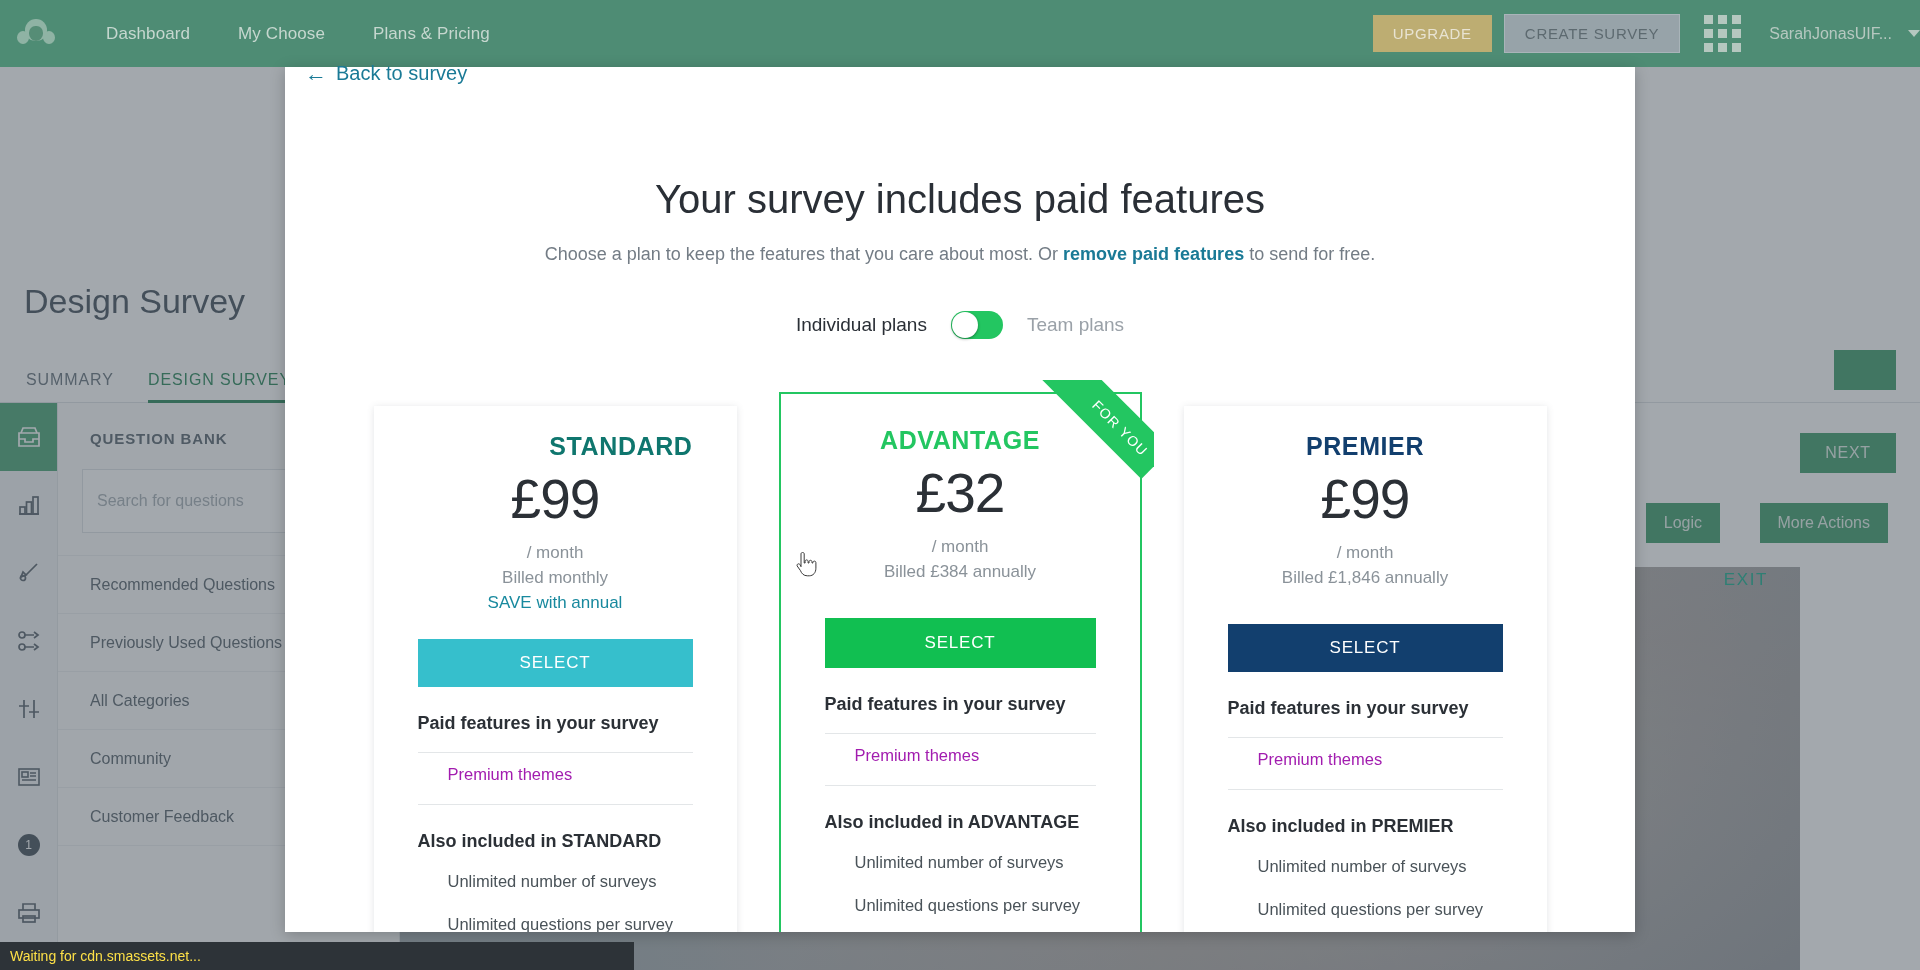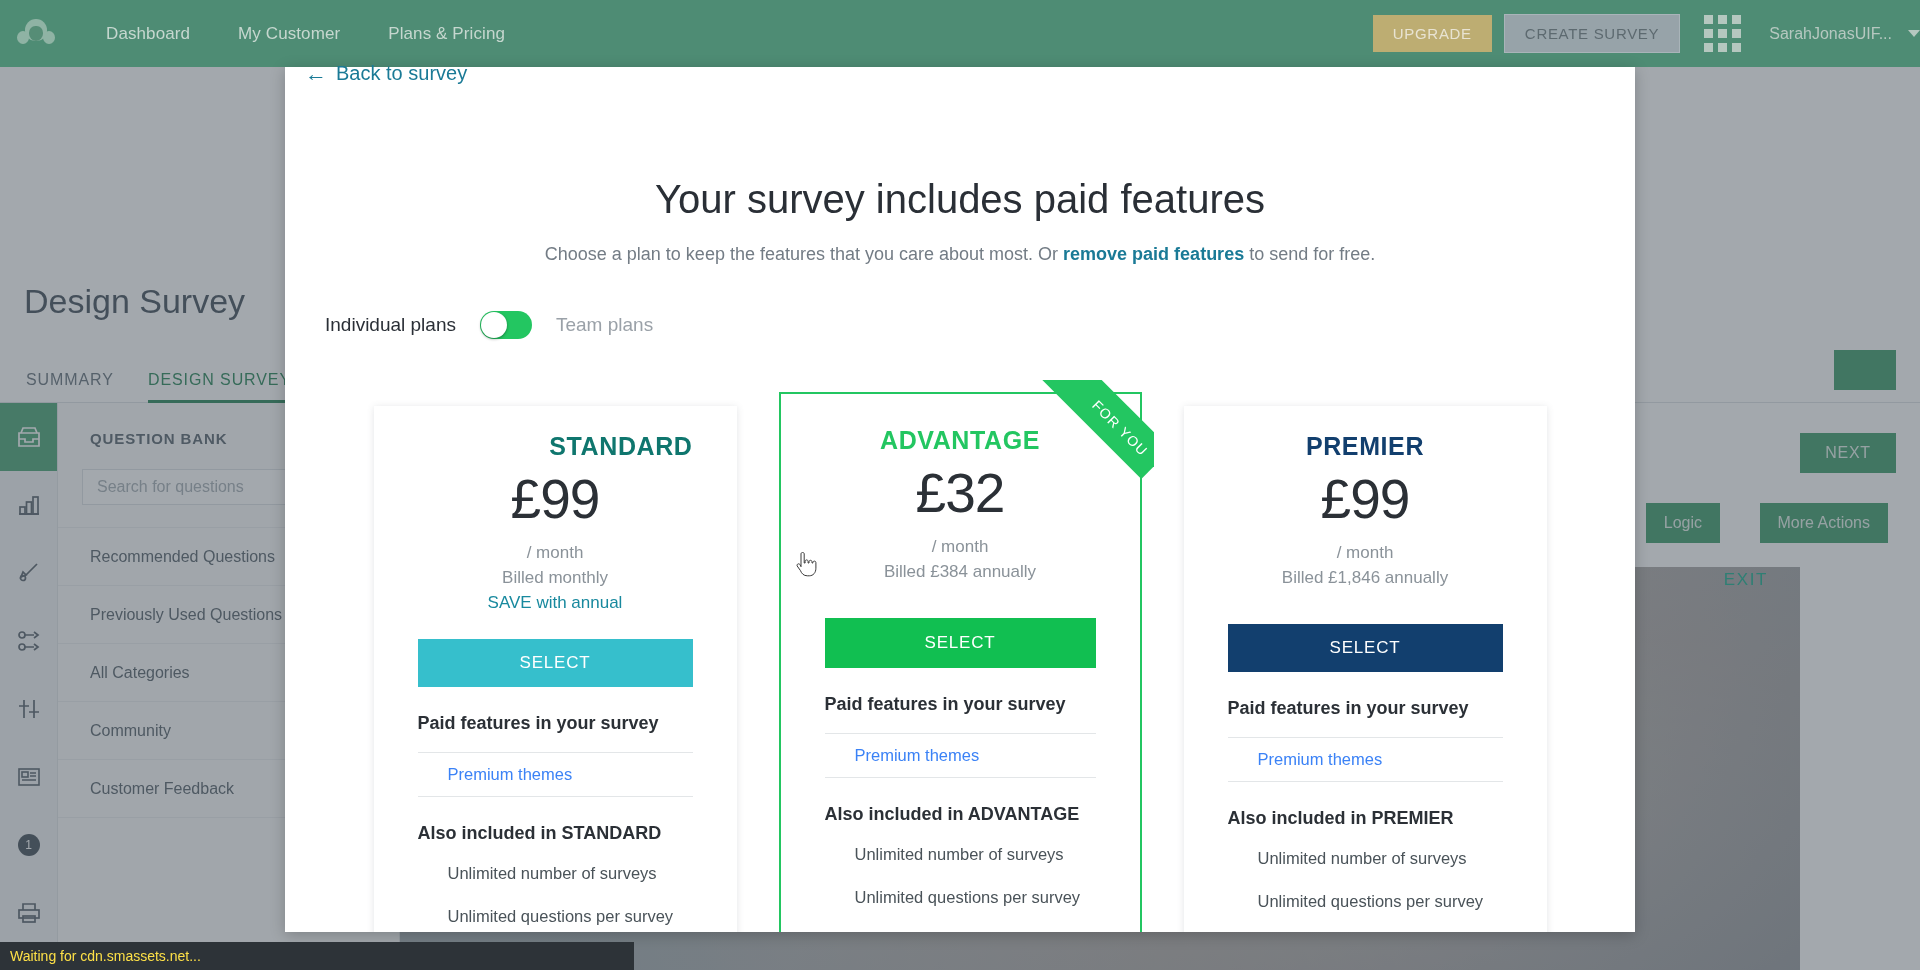--- a/index.html
+++ b/index.html
@@ -118,21 +118,21 @@
   
   .qbank {
     position: absolute; left: 58px; top: 336px; width: 342px; bottom: 0;
     background: #fbfbfc; border-right: 1px solid #e2e6e8;
   }
   .qbank-title {
     font-size: 15px; letter-spacing: .9px; color: #5e6a73;
     font-weight: bold; padding: 27px 0 22px 32px;
   }
   .qbank-search {
-    margin: 0 24px; height: 36px; border: 1px solid #dfe3e6; background: #fff;
+    margin: 0 24px; height: 64px; border: 1px solid #dfe3e6; background: #fff;
     display: flex; align-items: center; padding: 0 14px;
     color: #aab2b8; font-size: 16px;
   }
   .qbank-row {
     height: 58px; display: flex; align-items: center; padding-left: 32px;
     font-size: 16px; color: #5d6870; border-bottom: 1px solid #eceef0;
     cursor: pointer;
   }
   .qbank-list { margin-top: 22px; border-top: 1px solid #eceef0; }
 
@@ -196,22 +196,22 @@
     font-size: 40px; color: #2a2f36; font-weight: 400;
   }
   .modal-sub {
     text-align: center; margin-top: 22px;
     font-size: 18px; color: #737c85;
   }
   .modal-sub a { color: #1a7a96; font-weight: bold; text-decoration: none; cursor: pointer; }
 
   
   .toggle-row {
-    display: flex; align-items: center; 
-    gap: 24px; margin-top: 46px; margin-left: 40px;
+    display: flex; align-items: center; justify-content: center;
+    gap: 24px; margin-top: 46px;
   }
   .toggle-label-left { font-size: 19px; color: #2a2f36; }
   .toggle-label-right { font-size: 19px; color: #9aa1a8; }
   .switch {
     width: 52px; height: 28px; border-radius: 14px; background: #23c661;
     position: relative; cursor: pointer;
   }
   .switch .knob {
     position: absolute; left: 1px; top: 1px; width: 26px; height: 26px;
     background: #fff; border-radius: 50%;
@@ -263,21 +263,21 @@
     cursor: pointer; font-family: inherit;
   }
   .select-btn.s-standard { background: #36bfcc; }
   .select-btn.s-advantage { background: #11bf51; height: 50px; }
   .select-btn.s-premier { background: #123f6e; }
   .feat-heading {
     font-size: 18px; font-weight: bold; color: #2b3036; margin-top: 26px;
   }
   .feat-list { margin-top: 18px; }
   .feat-item {
-    font-size: 16.5px; color: #3b82f6; padding: 12px 0 12px 30px;
+    font-size: 16.5px; color: #a21caf; padding: 12px 0 20px 30px;
     border-top: 1px solid #e3e6e8;
   }
   .feat-item:last-child { border-bottom: 1px solid #e3e6e8; }
   .feat-plain {
     font-size: 16.5px; color: #4a5359; padding: 12px 0 12px 30px;
   }
   .ribbon {
     position: absolute; top: -14px; right: -14px;
     width: 118px; height: 118px; overflow: hidden; pointer-events: none;
   }
@@ -391,21 +391,21 @@
 <div class="exit-label">EXIT</div>
 
 <div class="topnav" style="z-index:30;">
   <div class="brand-logo">
     <span class="ear-l"></span>
       <span class="ear-r"></span>
     <span class="monkey-head"></span>
       <span class="face"></span>
   </div>
   <div class="navlink">Dashboard</div>
-  <div class="navlink">My Customer</div>
+  <div class="navlink">My Choose</div>
   <div class="navlink">Plans &amp; Pricing</div>
   <div class="nav-right">
     <button class="btn-upgrade">UPGRADE</button>
     <button class="btn-create">CREATE SURVEY</button>
     <span class="grid-icon">
       <i></i>
         <i></i>
         <i></i>
         <i></i>
         <i></i>

